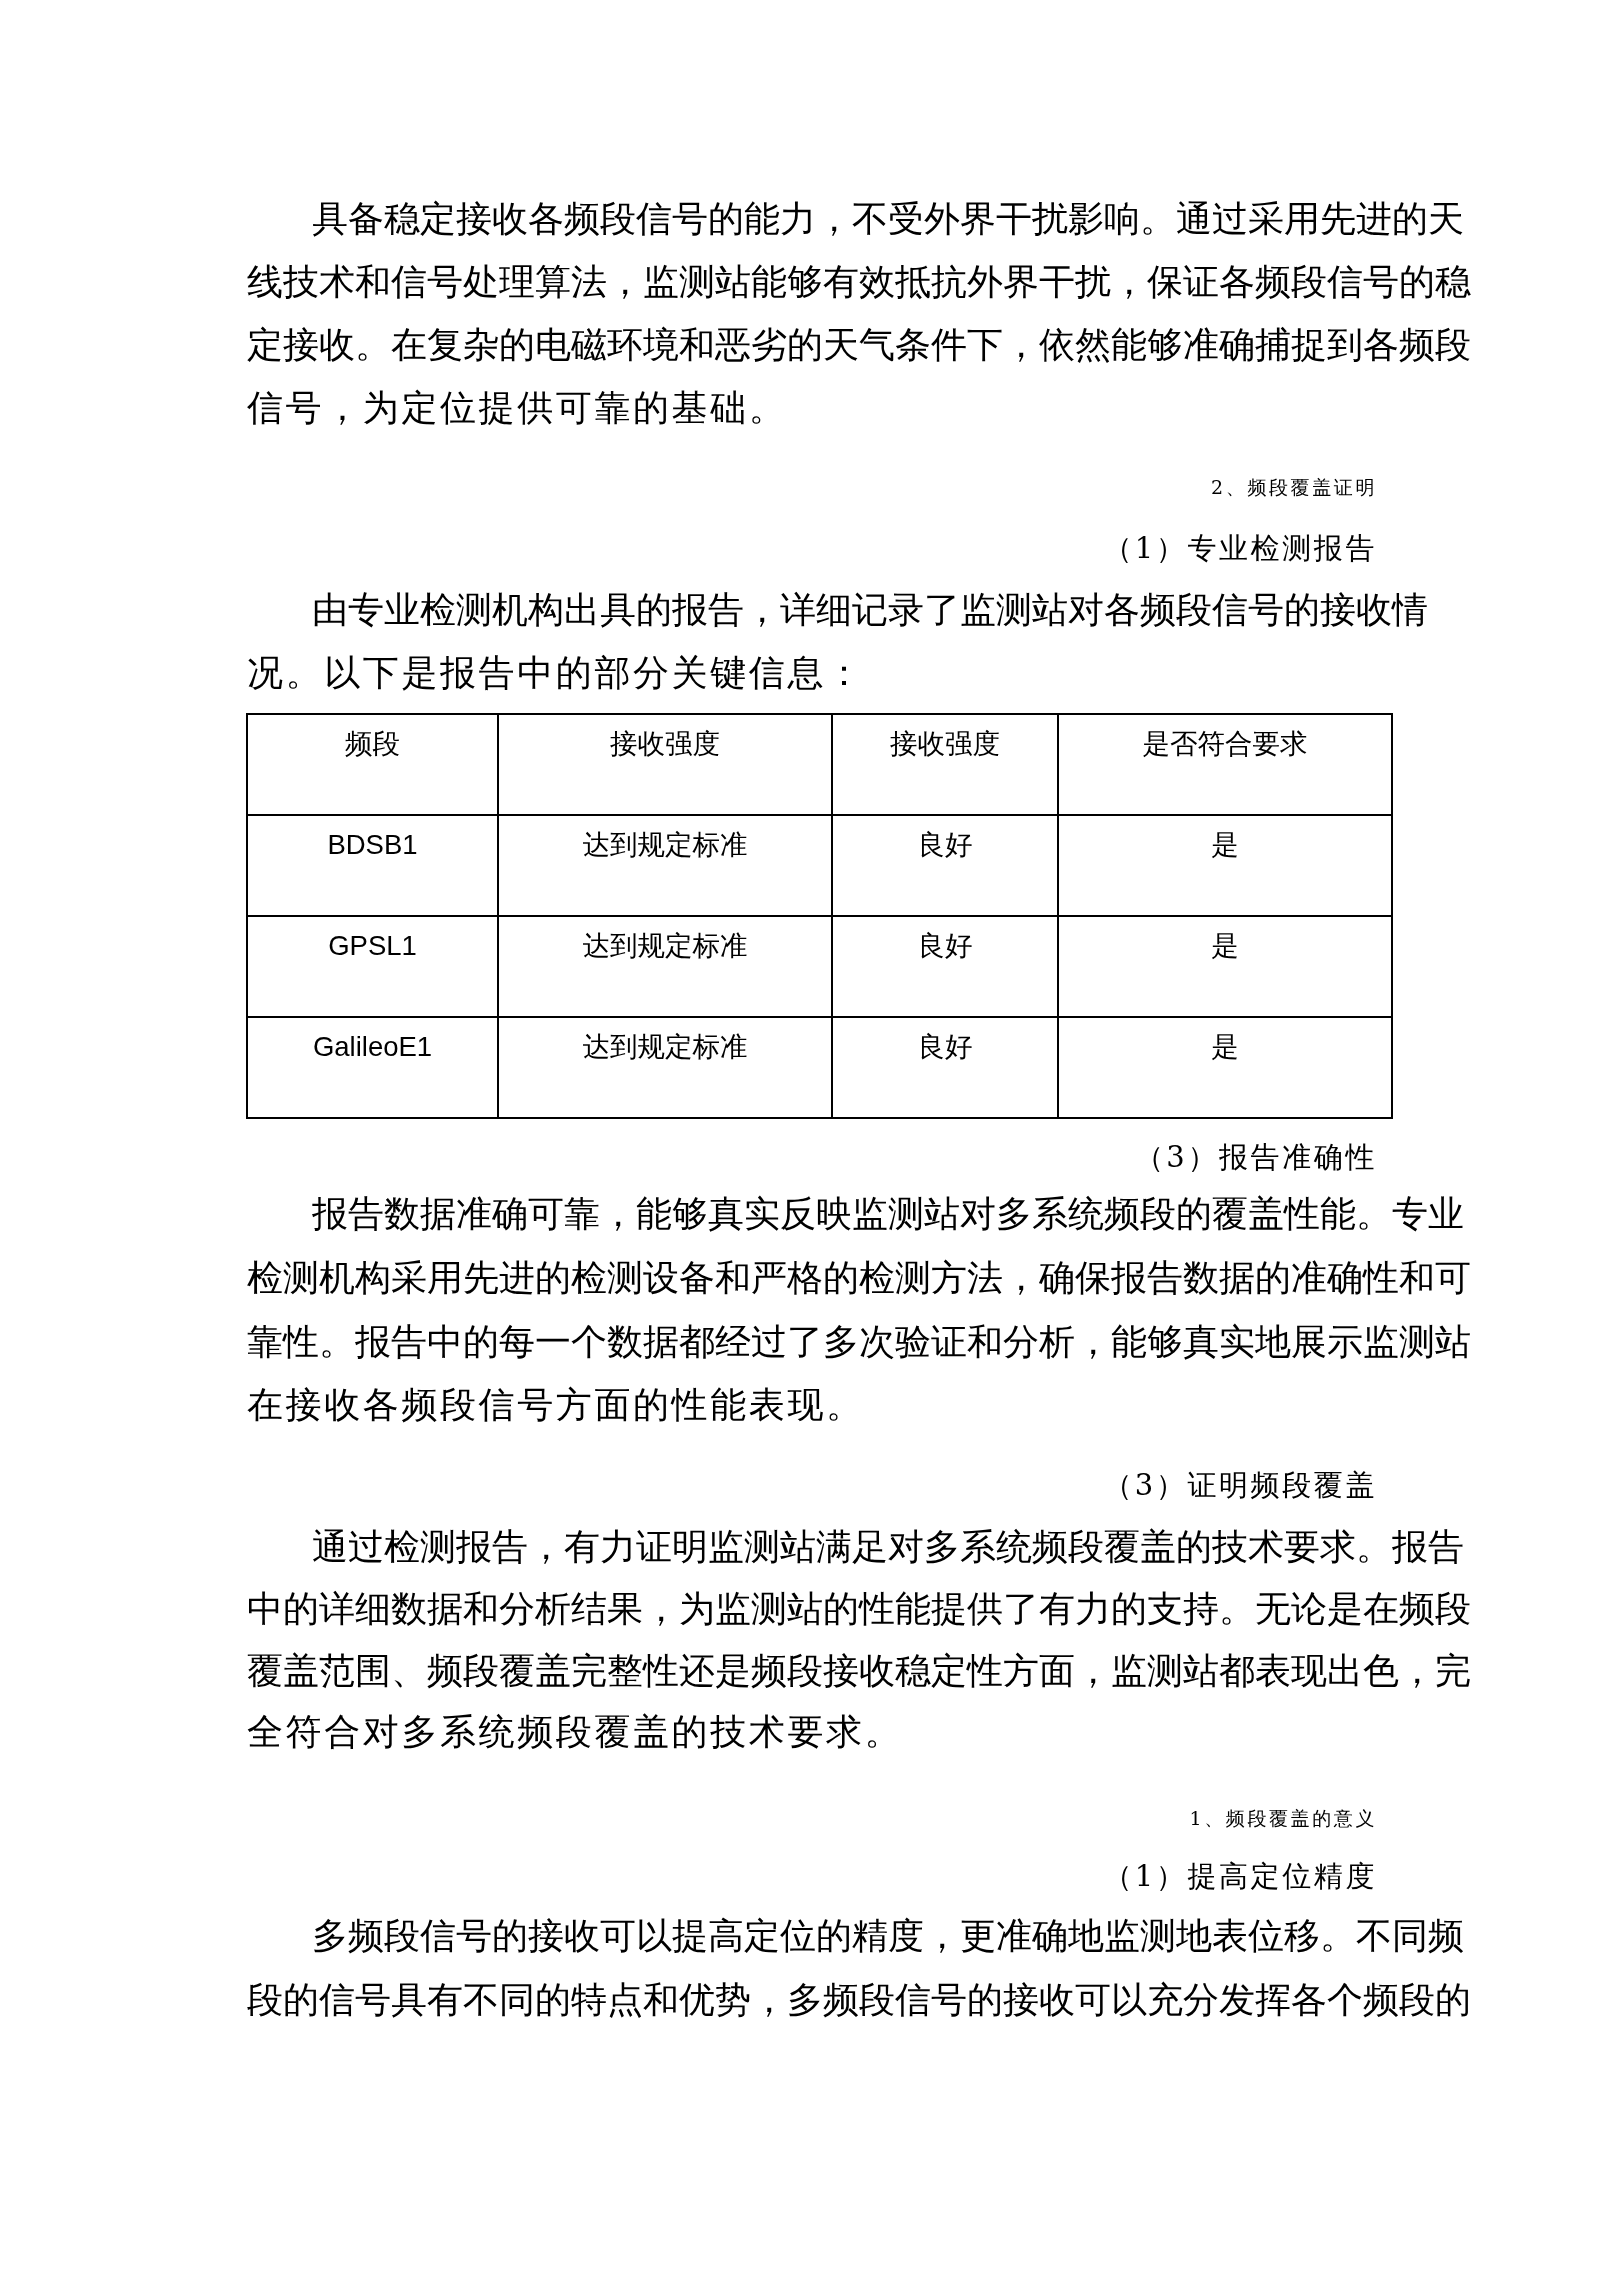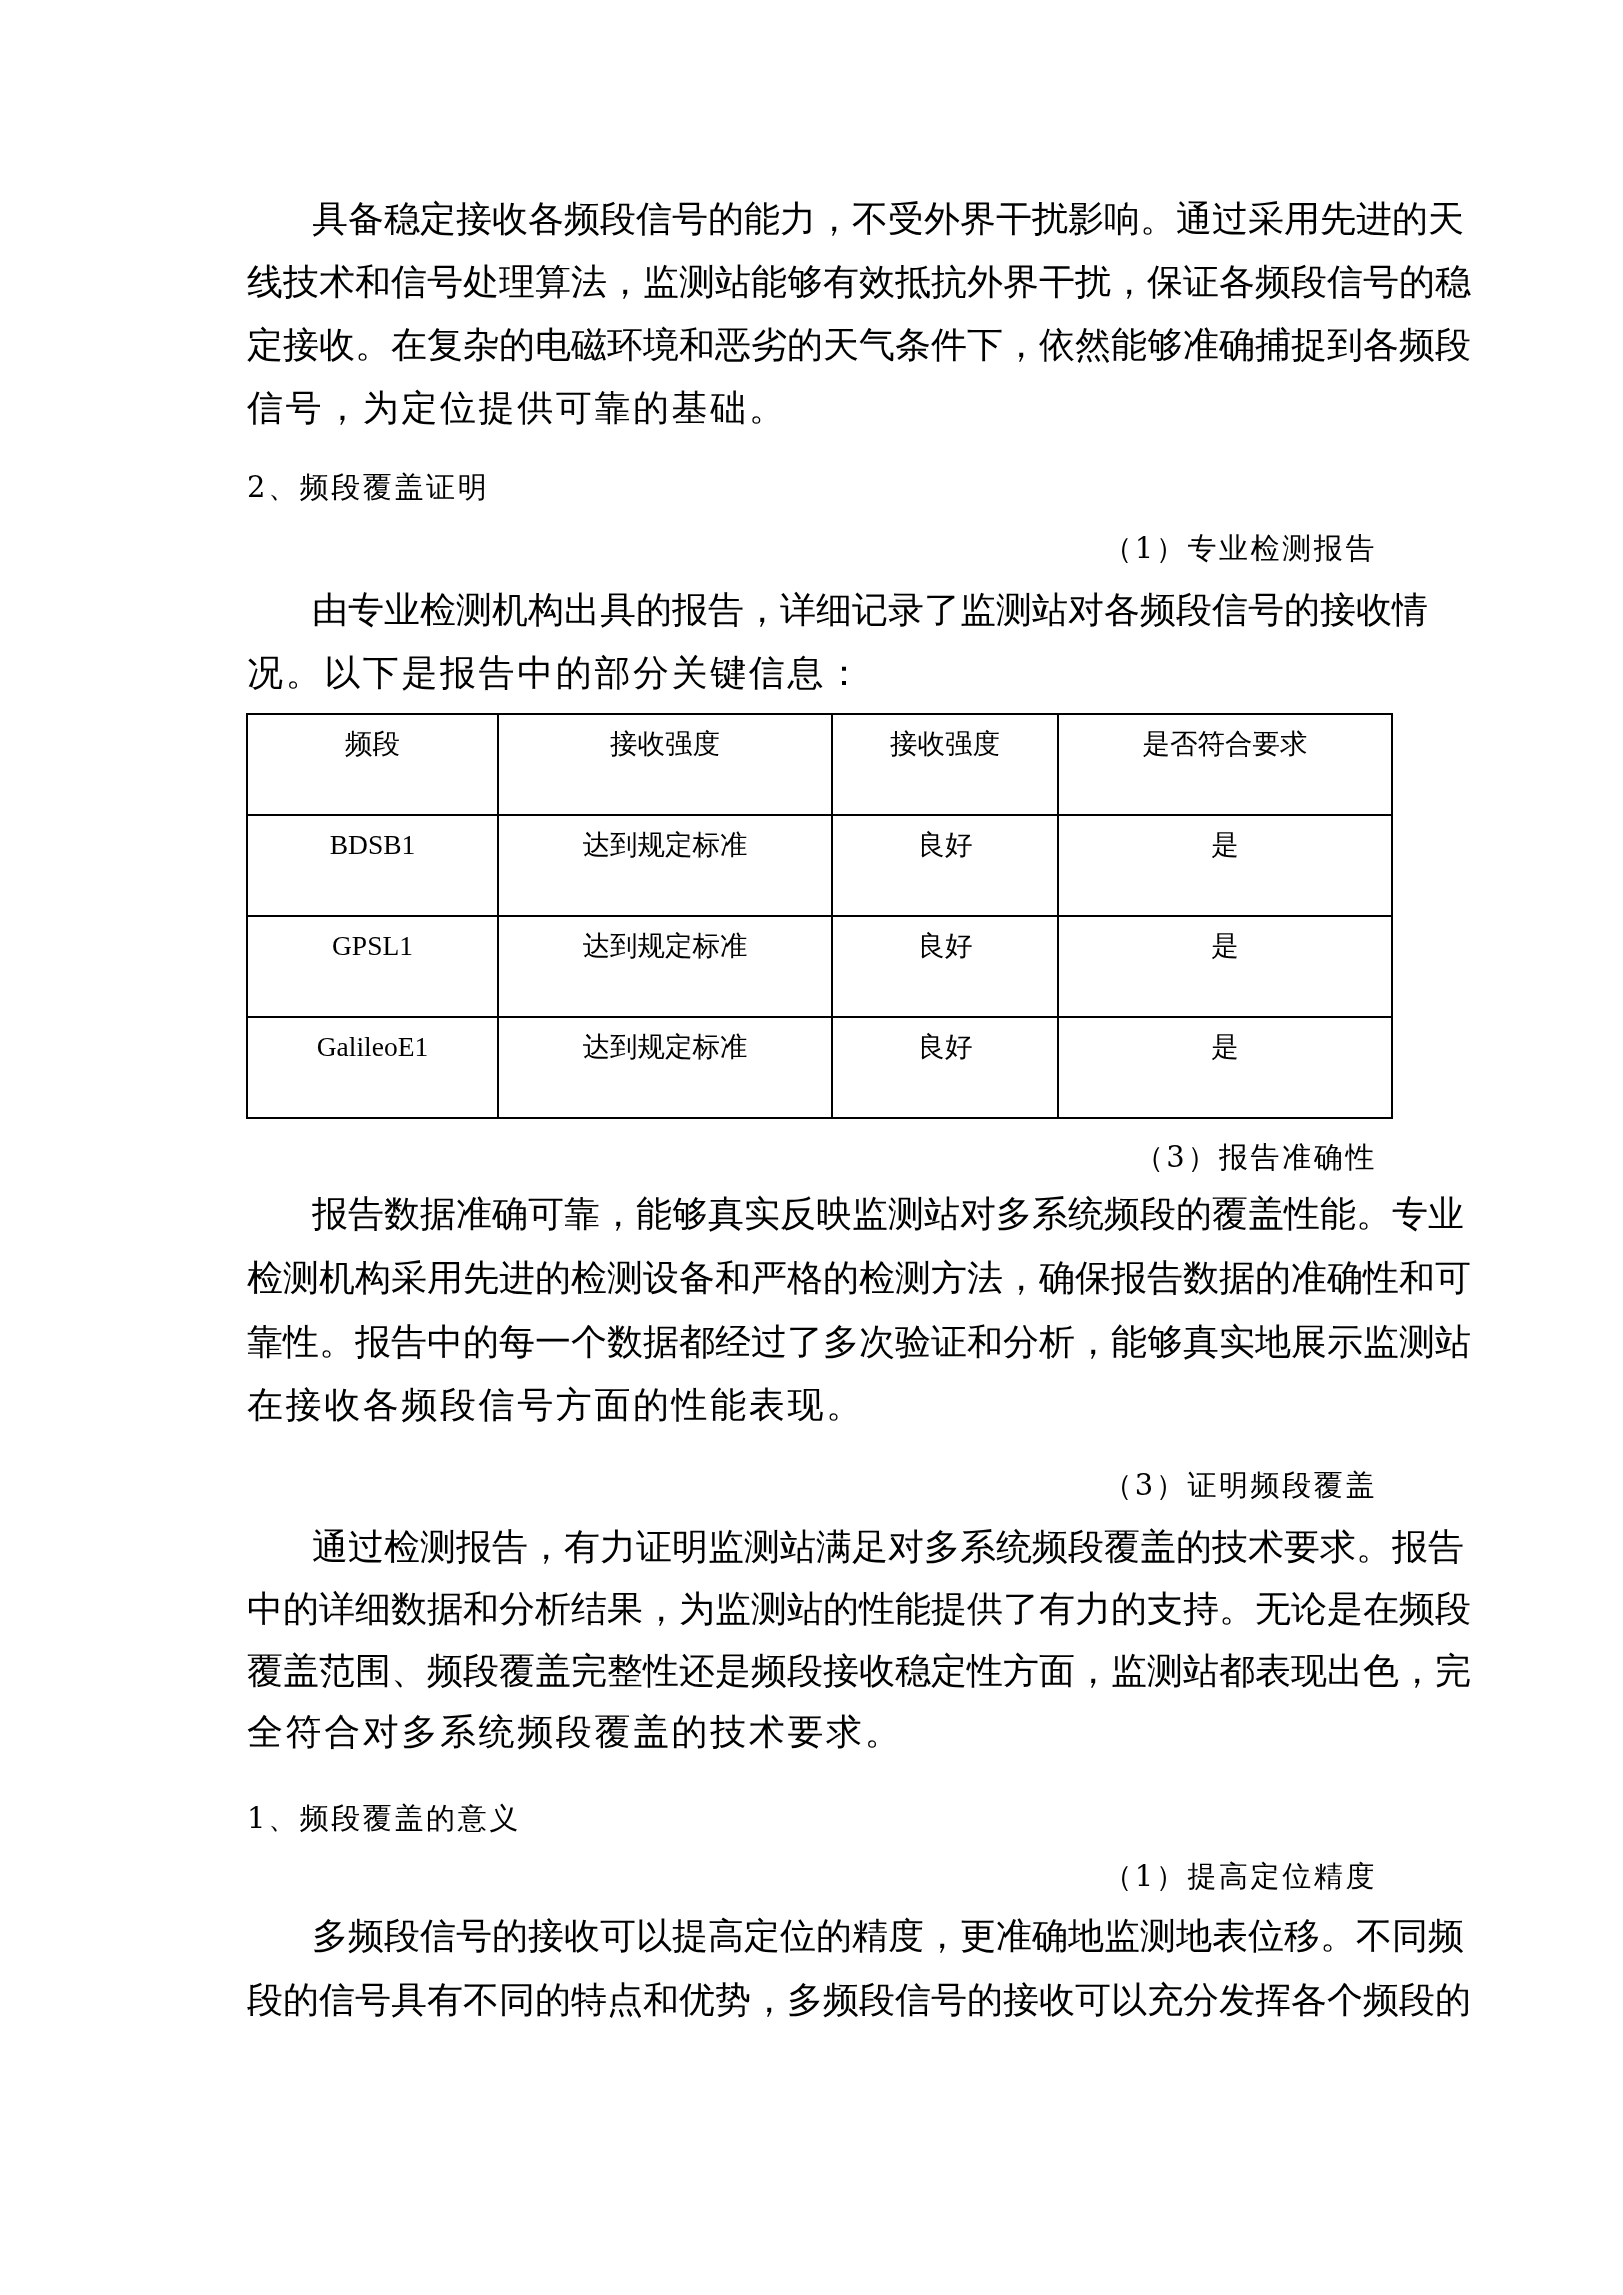--- a/index.html
+++ b/index.html
@@ -17,40 +17,40 @@
     font-size: 36px;
     white-space: nowrap;
     letter-spacing: 2.6px;
   }
   .line.justify {
     text-align: justify;
     text-align-last: justify;
     letter-spacing: 0;
   }
   .line.indent { left: 312px; width: 1065px; }
-  .heading { font-size: 29px; letter-spacing: 2.6px; }
+  .heading { font-size: 19px; letter-spacing: 2.6px; text-align: right; }
   .subheading { font-size: 29px; letter-spacing: 2.6px; text-align: right; }
   table.report {
     position: absolute;
     left: 246px; top: 713px;
     width: 1145px;
     border-collapse: collapse;
     table-layout: fixed;
     font-size: 27.5px;
   }
   table.report td {
     border: 2px solid #000000;
     height: 101px;
     text-align: center;
     vertical-align: top;
     padding: 11.8px 0 0 0;
     line-height: 33px;
     box-sizing: border-box;
   }
-  .latin { font-family: Liberation Serif, serif; font-size: 27.5px; }
+  .latin { font-family: Liberation Sans, sans-serif; font-size: 27.5px; }
 </style>
 </head>
 <body>
 
 <div>
   <div class="line justify indent" style="top:187px">具备稳定接收各频段信号的能力，不受外界干扰影响。通过采用先进的天</div>
   <div class="line justify" style="top:250px">线技术和信号处理算法，监测站能够有效抵抗外界干扰，保证各频段信号的稳</div>
   <div class="line justify" style="top:313px">定接收。在复杂的电磁环境和恶劣的天气条件下，依然能够准确捕捉到各频段</div>
   <div class="line" style="top:376px">信号，为定位提供可靠的基础。</div>
 </div>

